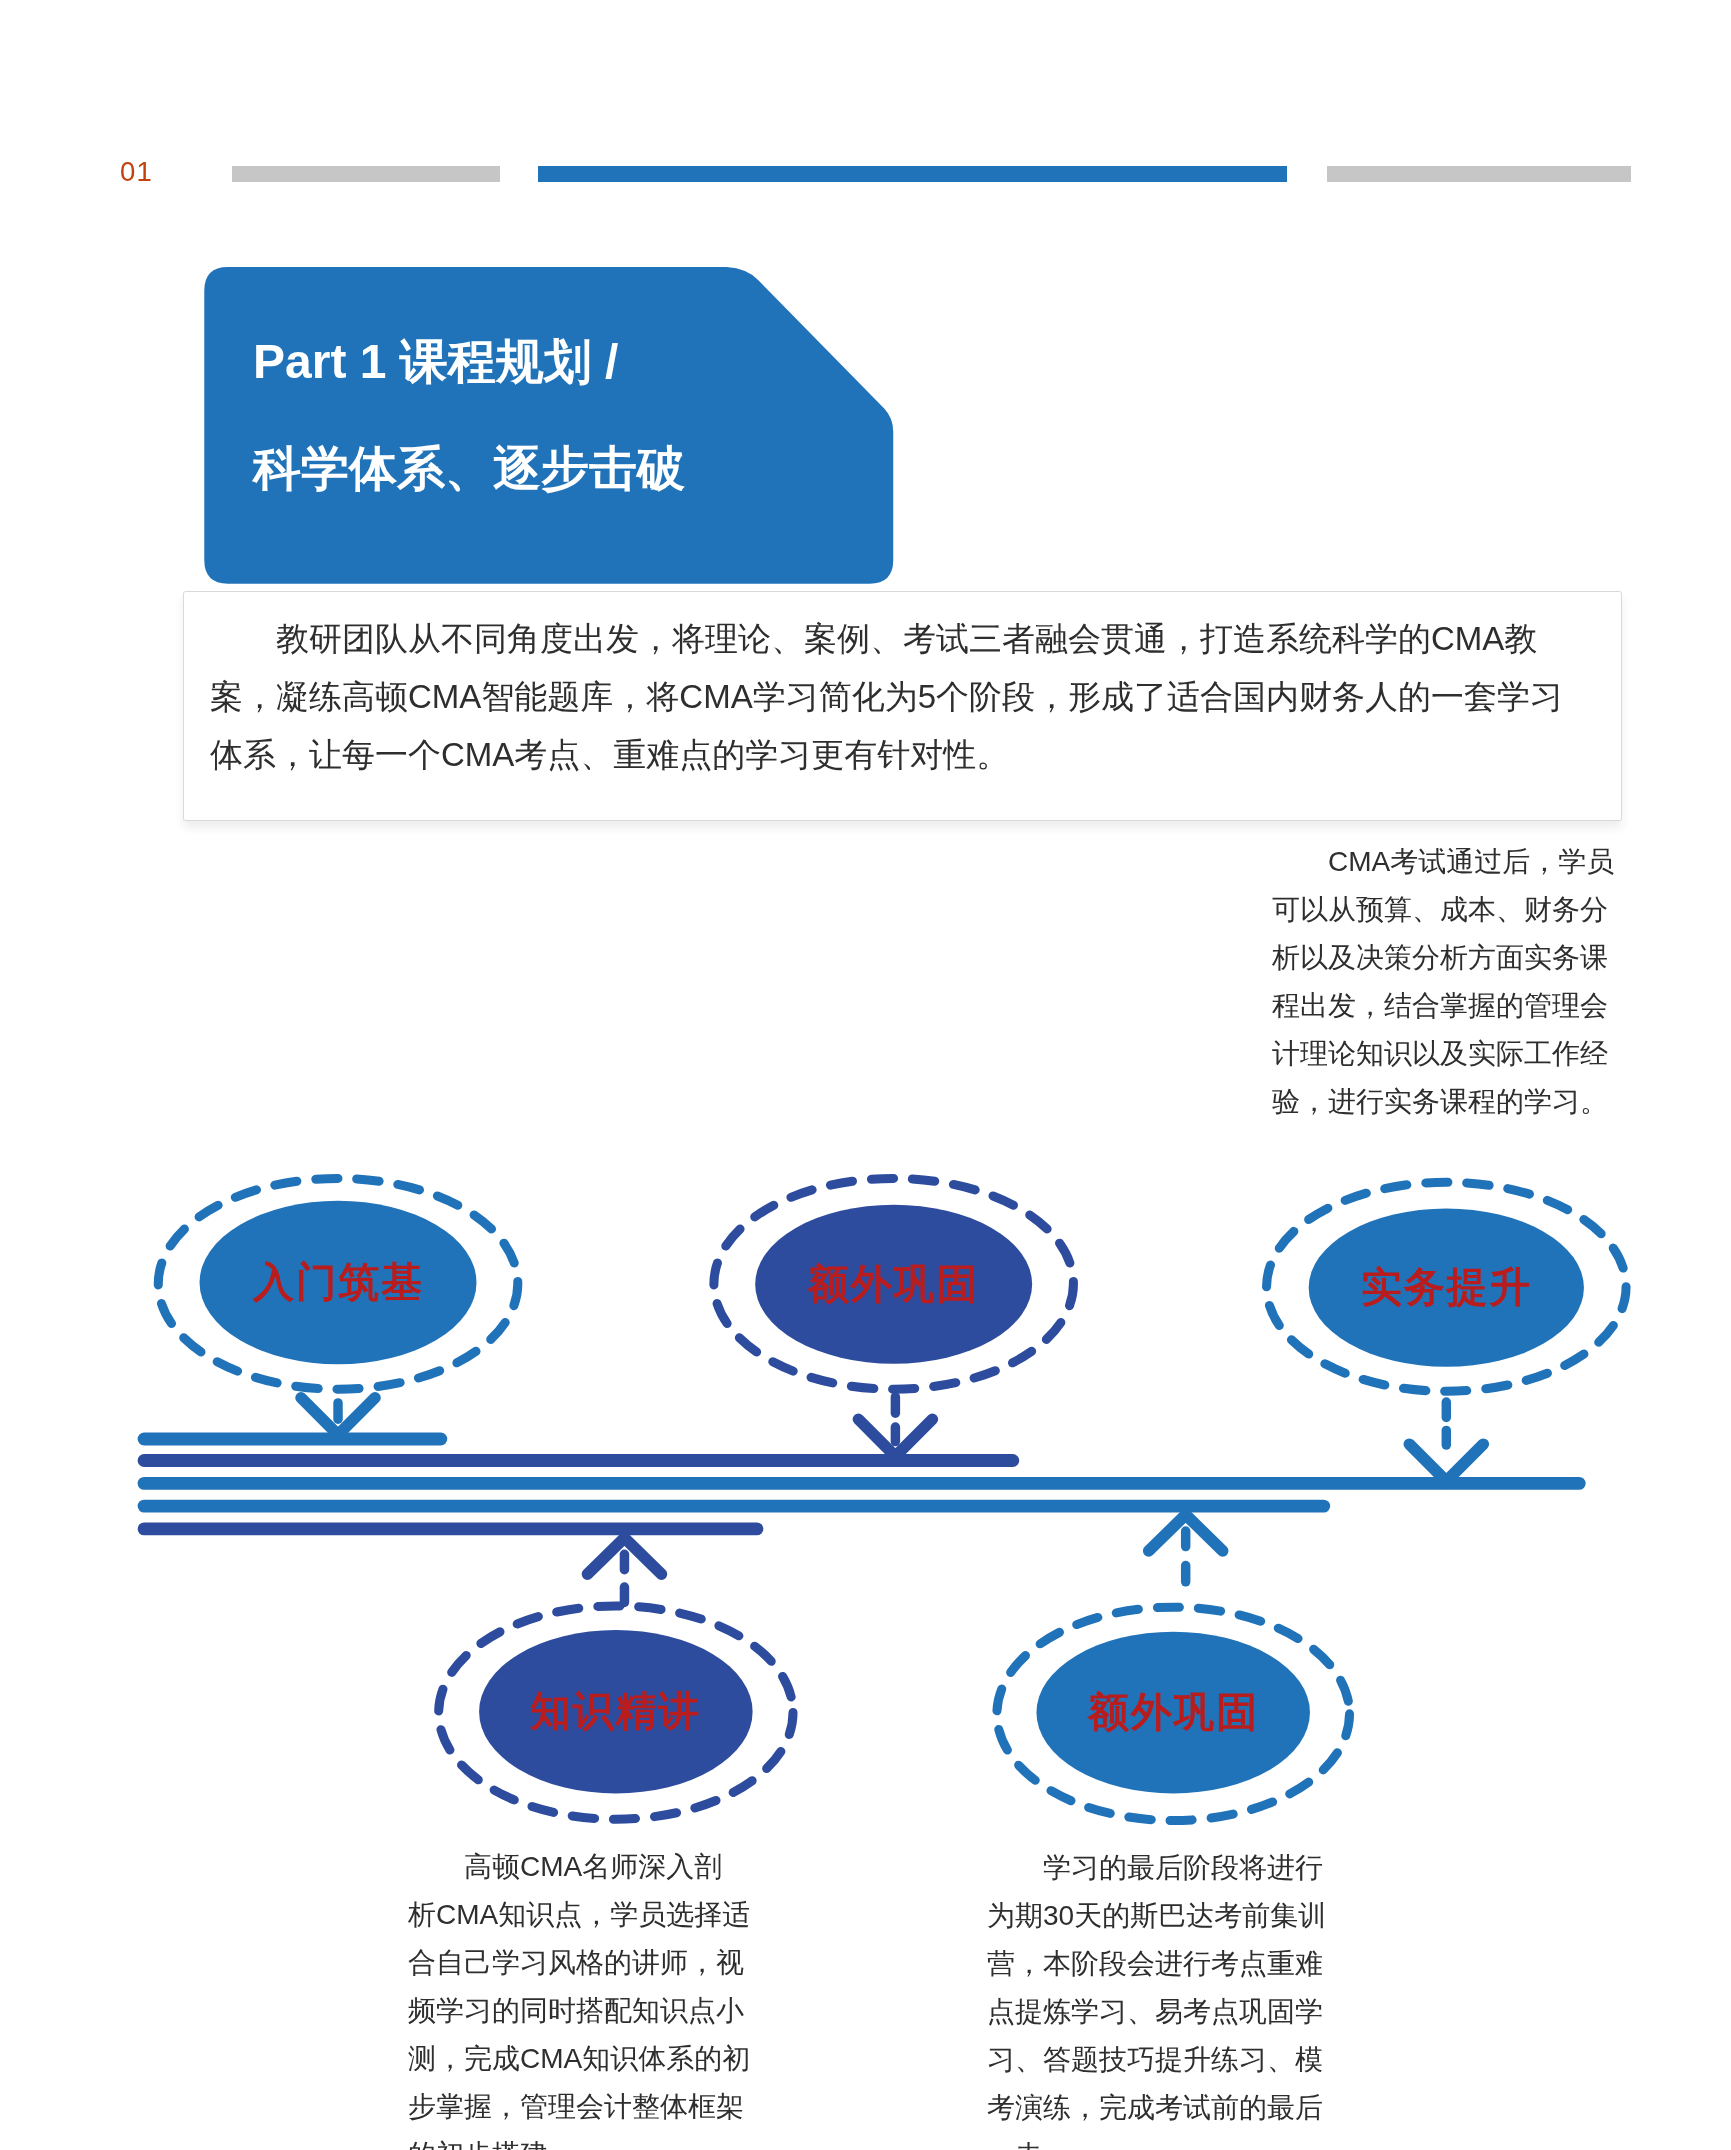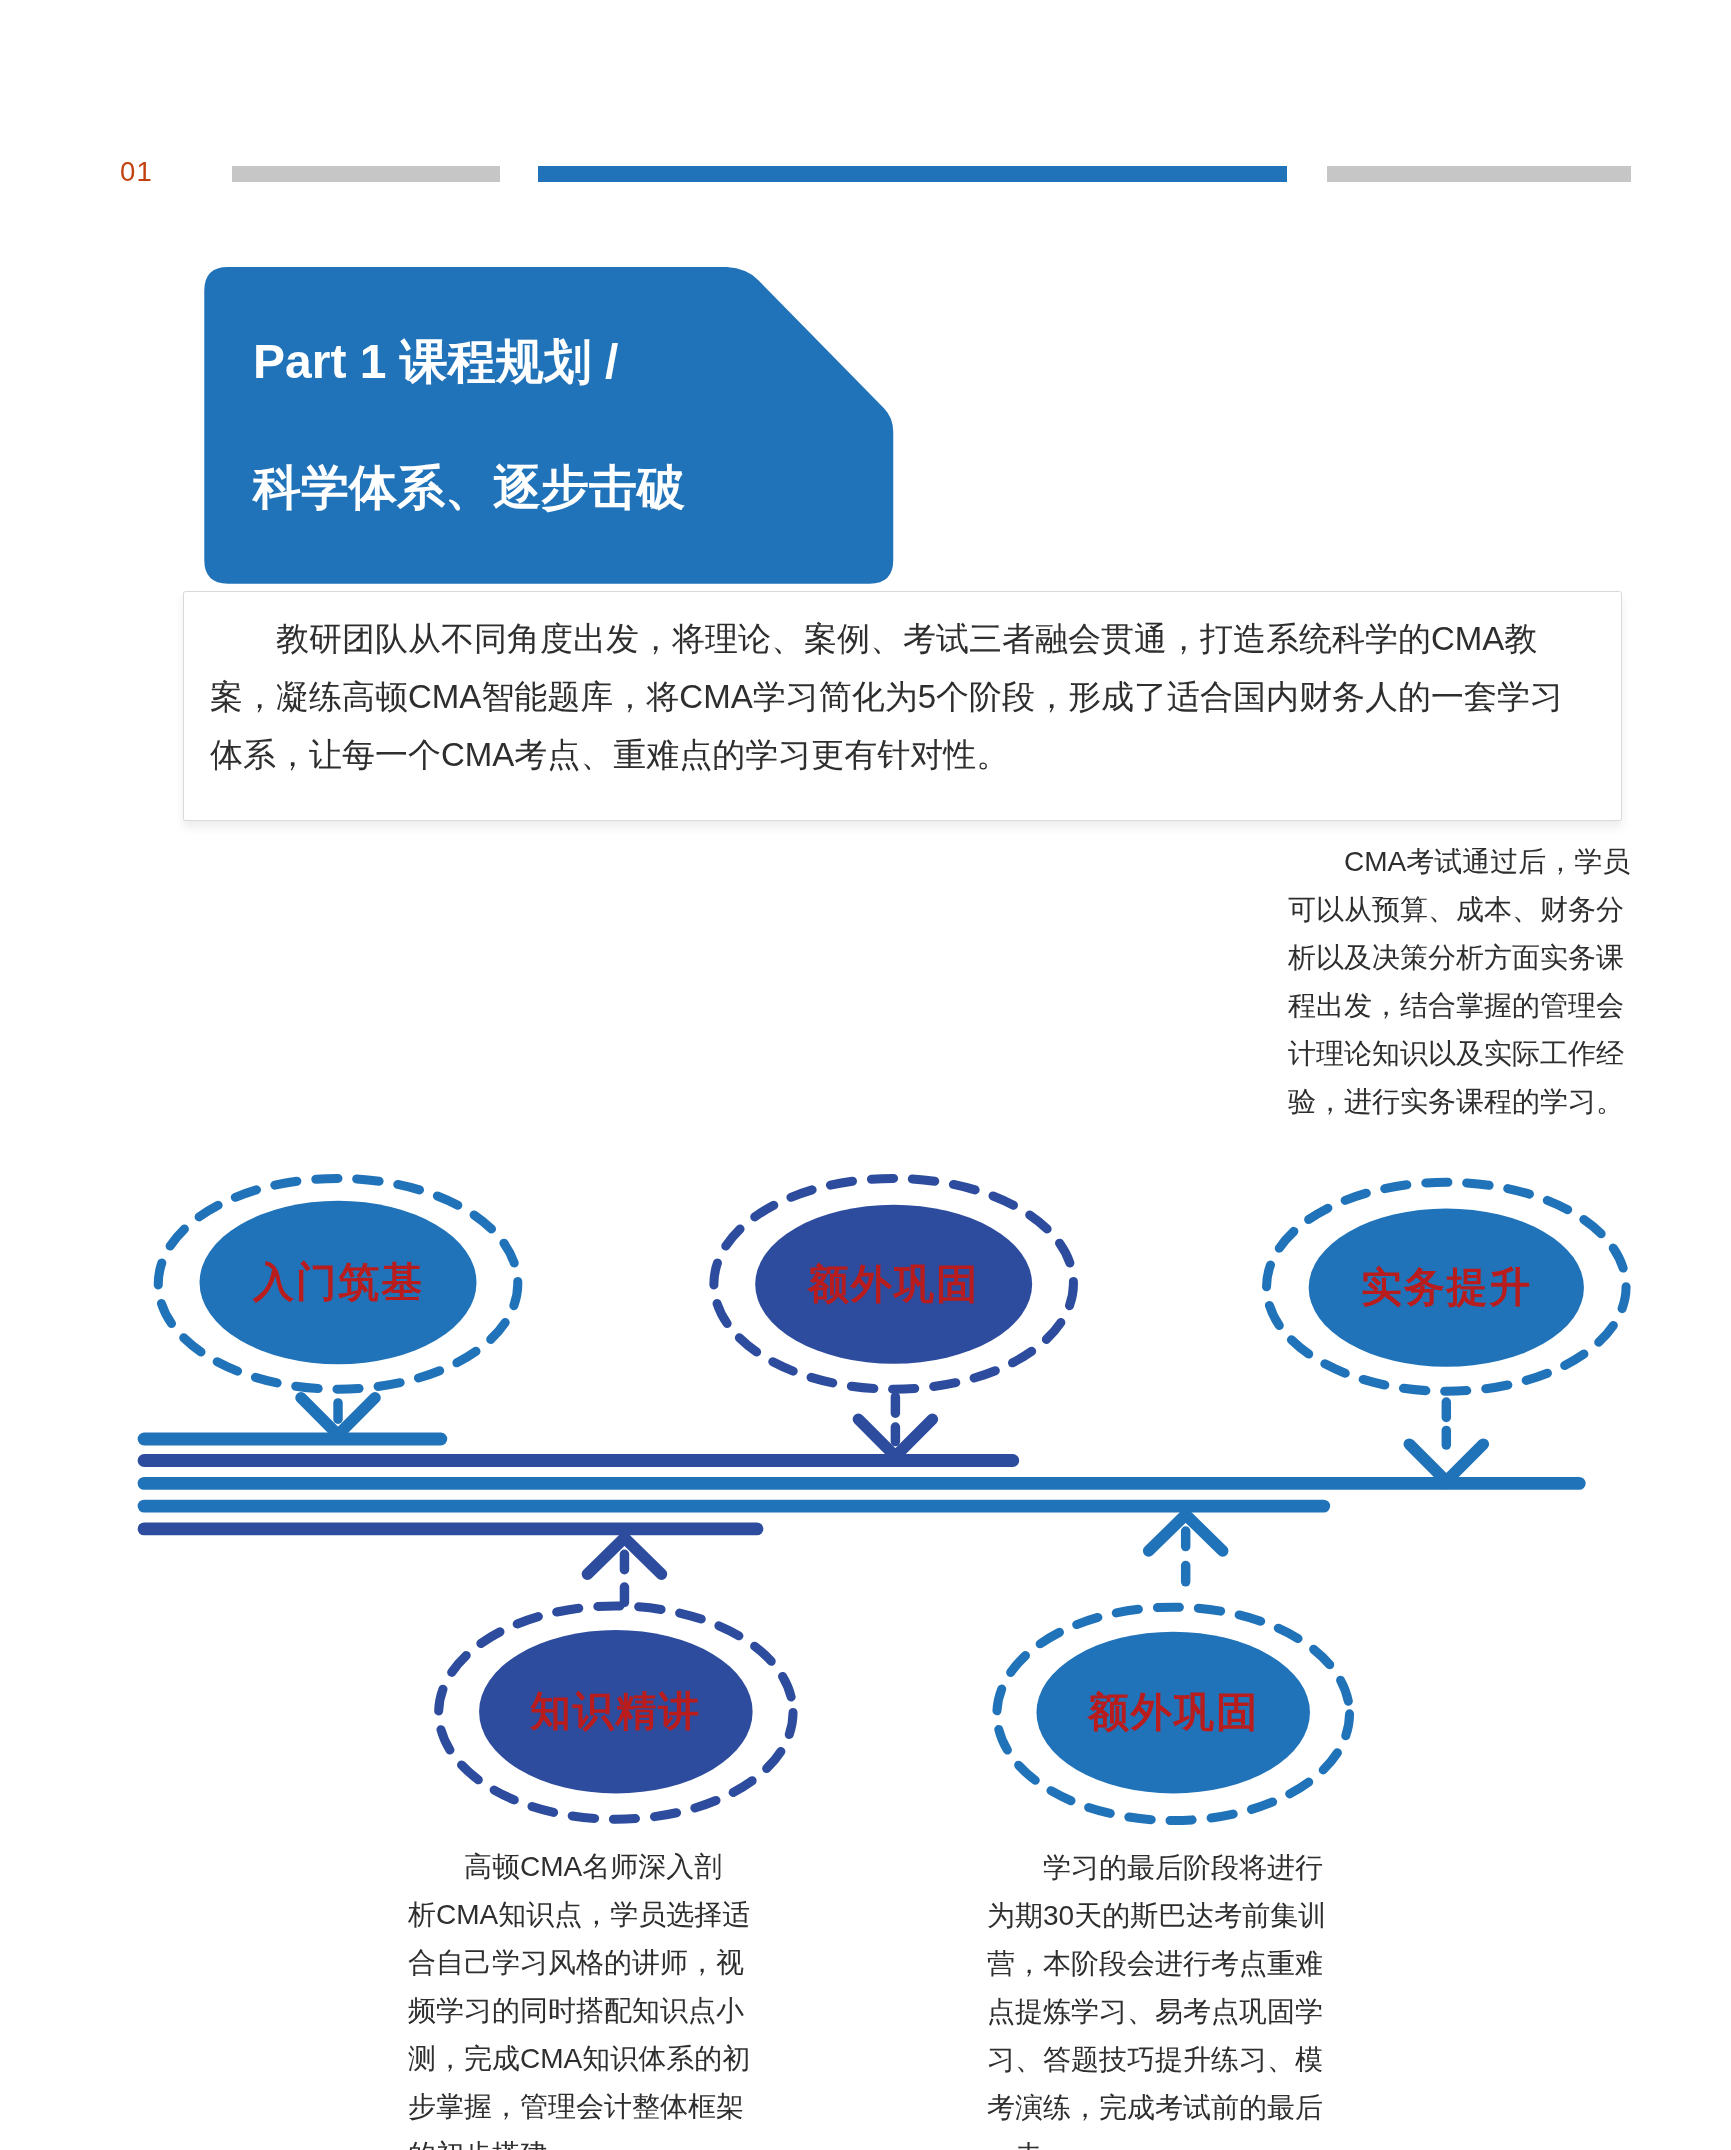--- a/index.html
+++ b/index.html
@@ -20,40 +20,40 @@
   .bar{top:166px;height:16px;}
   .bar-gray1{left:232px;width:268px;background:#c6c6c6;}
   .bar-blue{left:538px;width:749px;background:#2173b9;}
   .bar-gray2{left:1327px;width:304px;background:#c6c6c6;}
   .gfx{left:0;top:0;width:1731px;height:2365px;}
   .banner-text{
     color:#ffffff;font-weight:700;font-size:48px;line-height:1;
     left:253px;white-space:nowrap;
   }
   .banner-line1{top:338px;}
-  .banner-line2{top:445px;margin-top:19px;}
+  .banner-line2{top:445px;}
   .intro-card{
     left:183px;top:591px;width:1439px;height:230px;
     background:#ffffff;
     border:1.7px solid #d9d9d9;border-radius:2.6px;
     box-shadow:0 6.9px 9.5px rgba(0,0,0,0.07);
     box-sizing:border-box;
   }
   .intro-text{
     left:210px;top:610px;width:1407px;
     font-size:33px;line-height:58px;
     white-space:pre-line;color:#2e2e2e;
   }
   .desc{
     font-size:28px;line-height:48px;
     white-space:pre-line;color:#2e2e2e;
   }
   .desc-1{left:186px;top:980px;width:396px;}
   .desc-2{left:703px;top:956px;width:396px;}
-  .desc-3{left:1272px;top:838px;width:396px;margin-left:16px;}
+  .desc-3{left:1272px;top:838px;width:396px;}
   .desc-4{left:408px;top:1843px;width:404px;}
   .desc-5{left:987px;top:1844px;width:396px;}
   .stage-label{
     width:301px;text-align:center;
     font-size:41px;font-weight:700;color:#b91c1c;line-height:1;
     letter-spacing:1.7px;white-space:nowrap;
   }
   .stage-label-1{left:188px;top:1262px;}
   .stage-label-2{left:743px;top:1264px;}
   .stage-label-3{left:1296px;top:1267px;}

